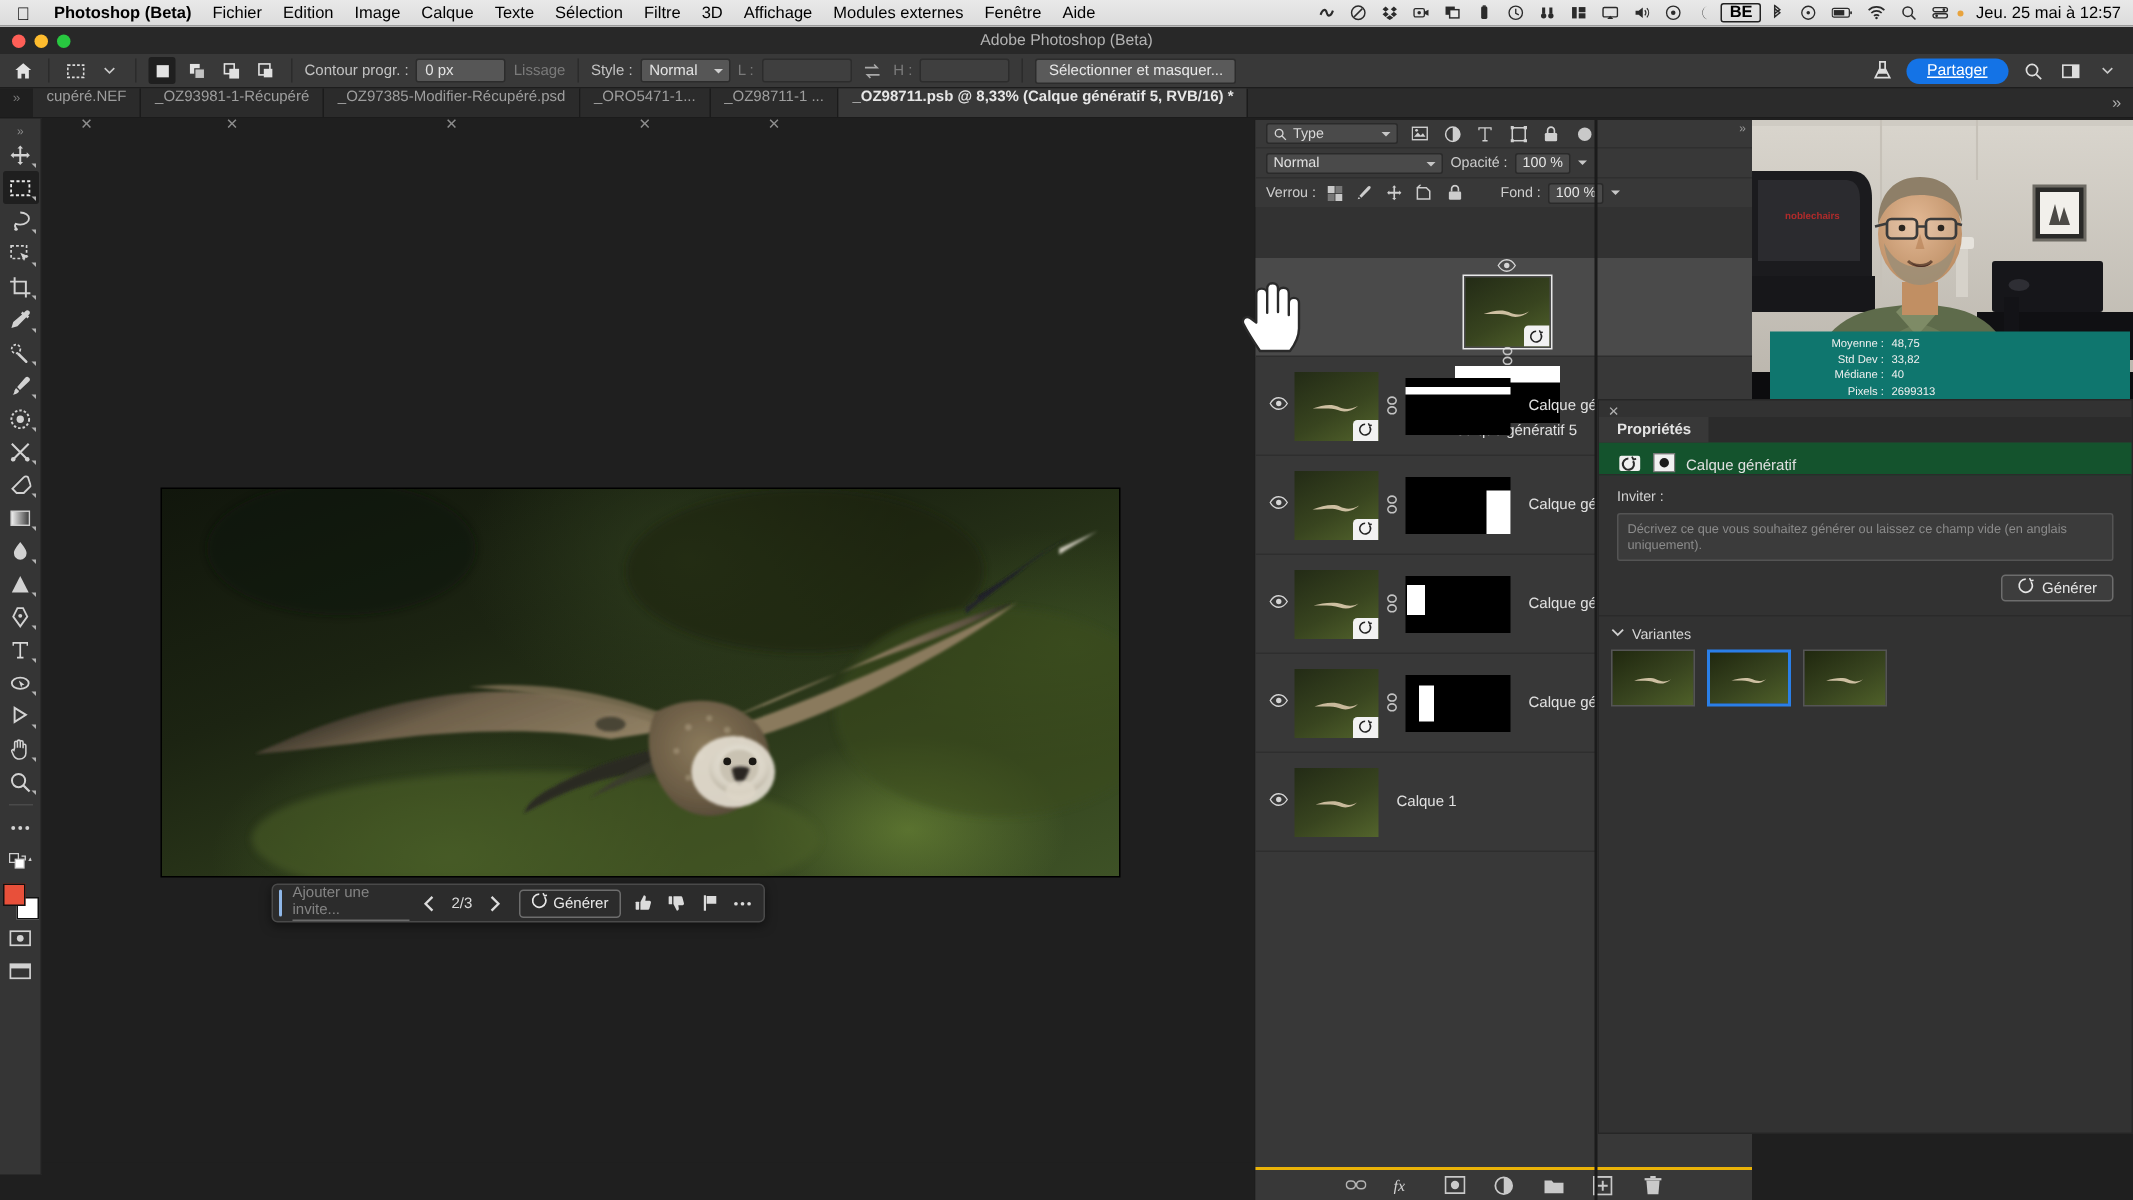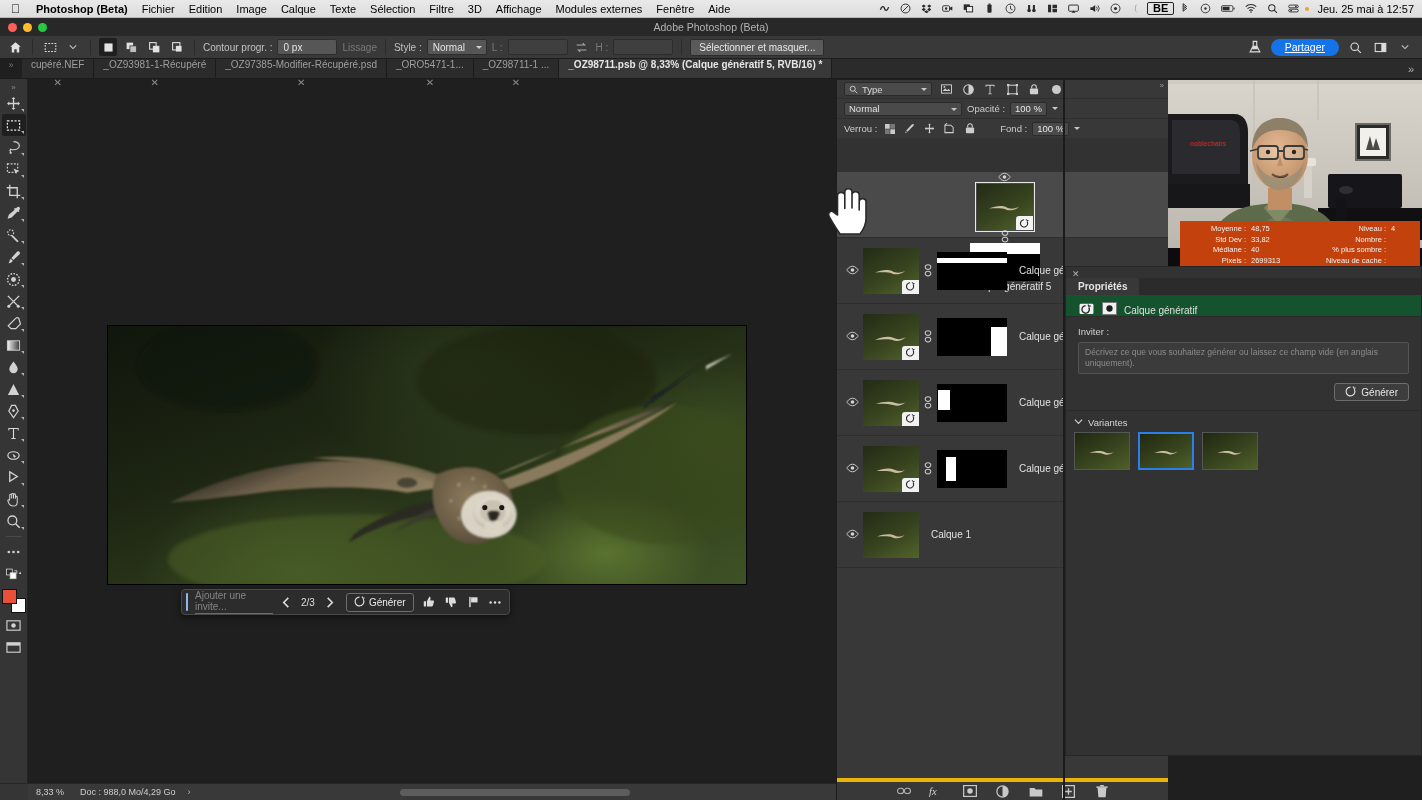--- a/index.html
+++ b/index.html
@@ -192,32 +192,32 @@
   .thumb.selected{outline:1px solid #e8e8e8; outline-offset:1px;}
   .tbird{position:absolute;left:8%;top:42%;width:84%;height:22%;}
   .genbadge{position:absolute;right:0;bottom:0;width:17px;height:14px;background:#f2f2f2;
      border-top-left-radius:3px;display:flex;align-items:center;justify-content:center;color:#232323;font-size:9px;}
   .linkico{width:10px;display:flex;flex-direction:column;align-items:center;gap:1px;color:#c3c3c3;font-size:8px;margin:0 4px;}
   .mask{width:70px;height:38px;background:#000;position:relative;flex:0 0 auto;}
   .mask .wh{position:absolute;background:#fff;}
   .lname{margin-left:12px;font-size:10px;color:#e0e0e0;white-space:nowrap;}
 
   .lp-bottom{position:absolute;left:0;right:0;bottom:0;height:22px;background:#383838;
-     border-top:4px solid #eab308;display:flex;align-items:center;justify-content:center;gap:18px;color:#c7c7c7;font-size:11px;}
+     border-top:2px solid #eab308;display:flex;align-items:center;justify-content:center;gap:18px;color:#c7c7c7;font-size:11px;}
   .lpb{width:15px;height:15px;display:flex;align-items:center;justify-content:center;}
 
   
   .video {
     position:absolute; left:1168px; top:62px; width:254px; height:189px;
     background:#b9b4ab; overflow:hidden;
   }
   .hud {
     position:absolute; left:1180px; top:203px; width:240px; height:46px;
-    background:#c2410c; color:#f0f0f0; font-size:7.5px;
-    display:flex; padding:3px 4px 0 4px; line-height:10.5px;
+    background:#0f766e; color:#f0f0f0; font-size:7.5px;
+    display:flex; padding:3px 4px 0 14px; line-height:10.5px;
   }
   .hud .col{display:flex;}
   .hud .k{text-align:right;}
   .hud .v{padding-left:5px;}
 
   
   .props {
     position:absolute; left:1065px; top:248px; width:357px; height:490px;
     background:#323232; border:1px solid #262626;
   }
@@ -812,27 +812,20 @@
         <span class="gicon">
           <svg width="14" height="5" viewBox="0 0 16 5">
               <circle cx="3" cy="2.5" r="1.4" fill="#dcdcdc"></circle>
               <circle cx="8" cy="2.5" r="1.4" fill="#dcdcdc"></circle>
               <circle cx="13" cy="2.5" r="1.4" fill="#dcdcdc"></circle>
             </svg>
         </span>
       </div>
     </div>
 
-    <div class="statusbar">
-      <span class="sb-left"></span>
-      <span class="sb-zoom">8,33 %</span>
-      <span class="sb-doc">Doc : 988,0 Mo/4,29 Go</span>
-      <span class="sb-arrow">›</span>
-      <span class="sb-scroll"></span>
-    </div>
 
     <div class="layerspanel">
       <div class="lp-grip">»</div>
 
       <div class="lp-filter">
         <span class="typesel">
           <svg width="9" height="9" viewBox="0 0 12 12">
               <circle cx="5" cy="5" r="3.4" stroke="#d4d4d4" stroke-width="1.2" fill="none"></circle>
               <path d="M7.6 7.6L11 11" stroke="#d4d4d4" stroke-width="1.2"></path>
             </svg>
@@ -1206,34 +1199,20 @@
           <div class="k">Médiane :</div>
           <div class="k">Pixels :</div>
         </span>
         <span style="width:56px">
           <div class="v">48,75</div>
           <div class="v">33,82</div>
           <div class="v">40</div>
           <div class="v">2699313</div>
         </span>
       </span>
-      <span class="col" style="flex:1">
-        <span style="flex:1">
-          <div class="k">Niveau :</div>
-          <div class="k">Nombre :</div>
-          <div class="k">% plus sombre :</div>
-          <div class="k">Niveau de cache :</div>
-        </span>
-        <span style="width:30px">
-          <div class="v"></div>
-          <div class="v"></div>
-          <div class="v"></div>
-          <div class="v">4</div>
-        </span>
-      </span>
     </div>
 
     <div class="props">
       <span class="pr-close">✕</span>
       <div class="pr-tabrow">
         <span class="pr-tab">Propriétés</span>
       </div>
       <div class="pr-head">
         <span class="pr-icon">
           <svg width="15" height="13" viewBox="0 0 16 14">

